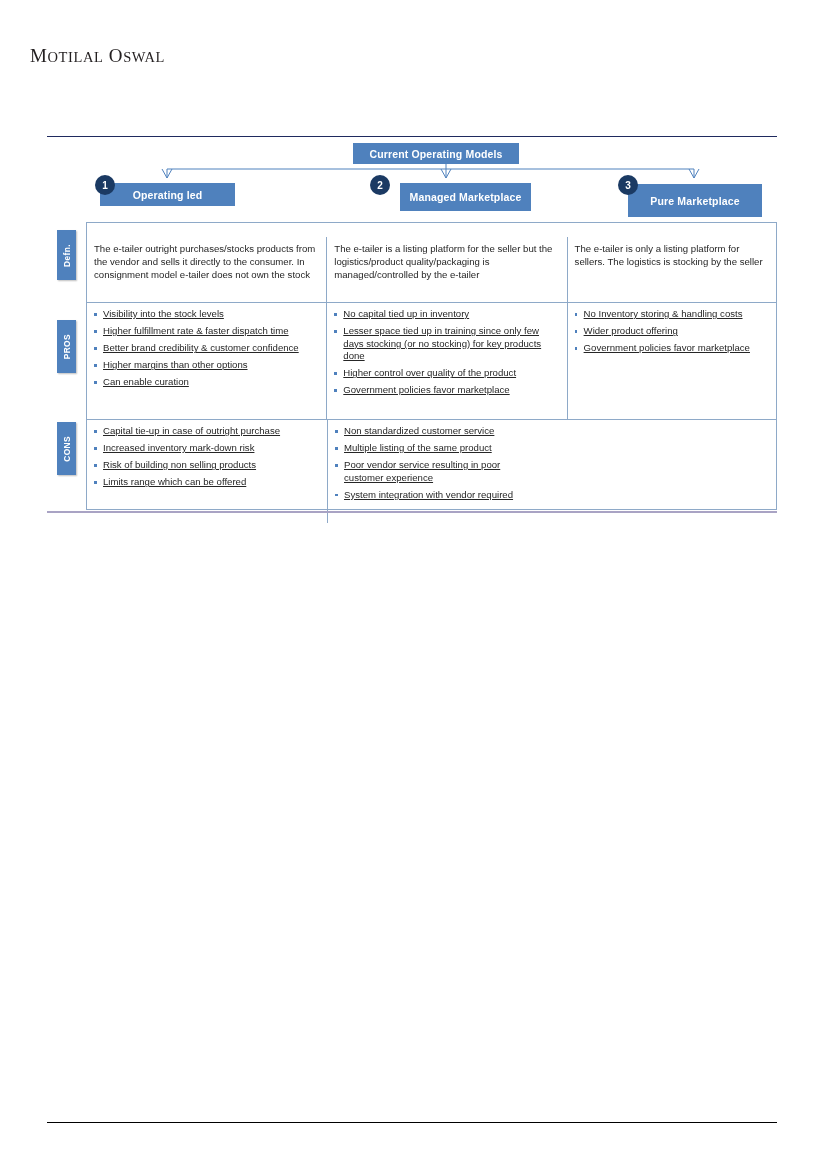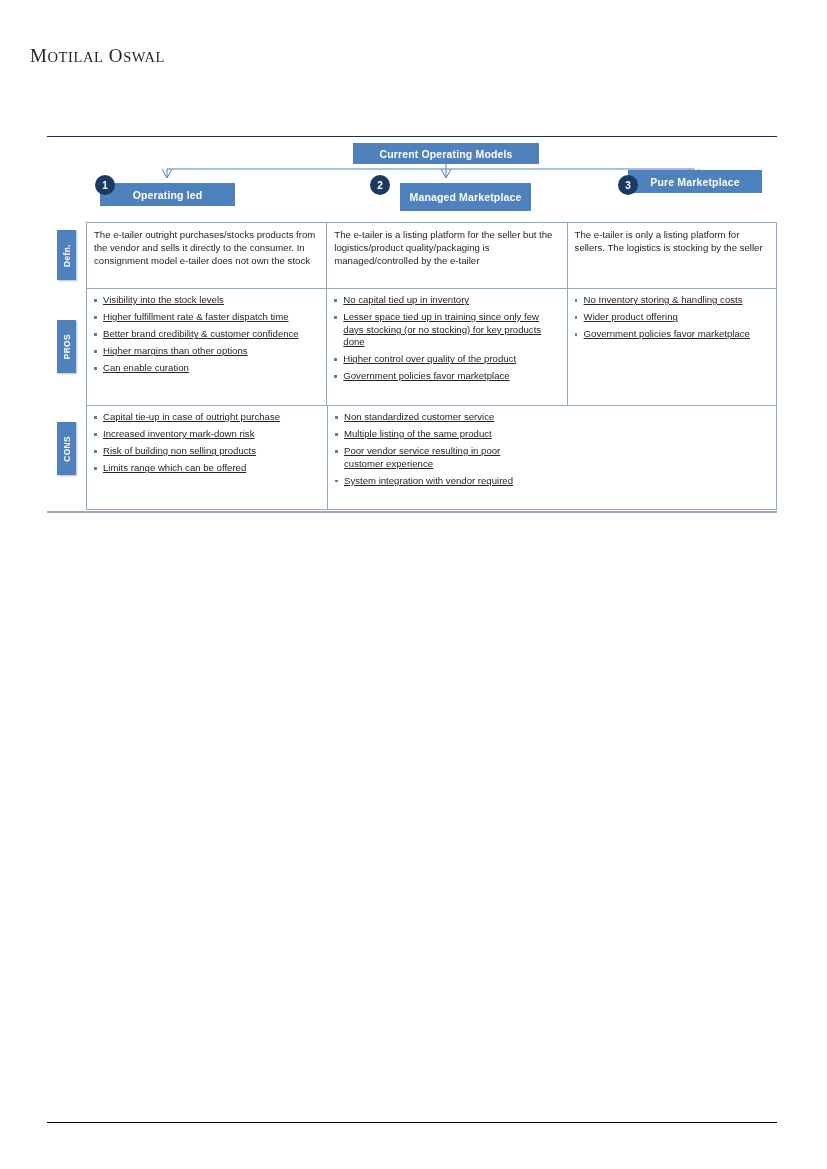--- a/index.html
+++ b/index.html
@@ -47,24 +47,24 @@
     position:absolute;
     background:#4f81bd;
     color:#ffffff;
     font-size:10.5px;
     font-weight:bold;
     display:flex;align-items:center;justify-content:center;
     text-align:center;
     letter-spacing:0.15px;
     box-sizing:border-box;
   }
-  .box-title{left:353px;top:3px;width:186px;height:21px;font-size:10.5px;}
+  .box-title{left:353px;top:3px;width:166px;height:21px;font-size:10.5px;}
   .box-m1{left:100px;top:43px;width:135px;height:23px;}
   .box-m2{left:400px;top:43px;width:131px;height:28px;}
-  .box-m3{left:628px;top:30px;width:134px;height:23px;}
+  .box-m3{left:628px;top:44px;width:134px;height:33px;}
 
   .badge{
     position:absolute;
     width:20px;height:20px;border-radius:50%;
     background:#1b3a63;
     color:#ffffff;
     font-size:10px;font-weight:bold;
     display:flex;align-items:center;justify-content:center;
     z-index:5;
   }
@@ -77,21 +77,21 @@
   
   .table{
     position:absolute;left:86px;top:222px;
     width:691px;height:288px;
     box-sizing:border-box;
     border:1px solid #8ea9c8;
     background:#ffffff;
   }
   .trow{display:flex;width:100%;box-sizing:border-box;border-bottom:1px solid #8ea9c8;}
   .trow:last-child{border-bottom:none;}
-  .row-defn{height:66px;}
+  .row-defn{height:66px;margin-top:14px;}
   .row-pros{height:117px;}
   .row-cons{height:103px;}
 
   .tcell{
     box-sizing:border-box;
     border-right:1px solid #8ea9c8;
     padding:5px 7px 4px 7px;
     overflow:hidden;
   }
   .tcell:last-child{border-right:none;}

